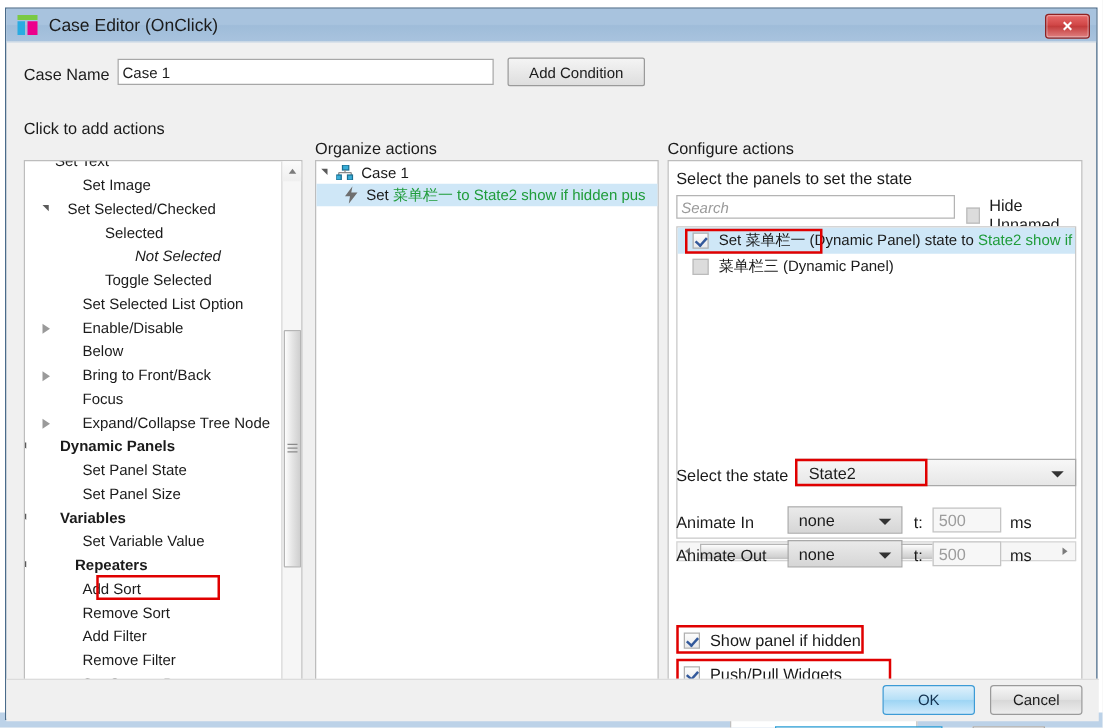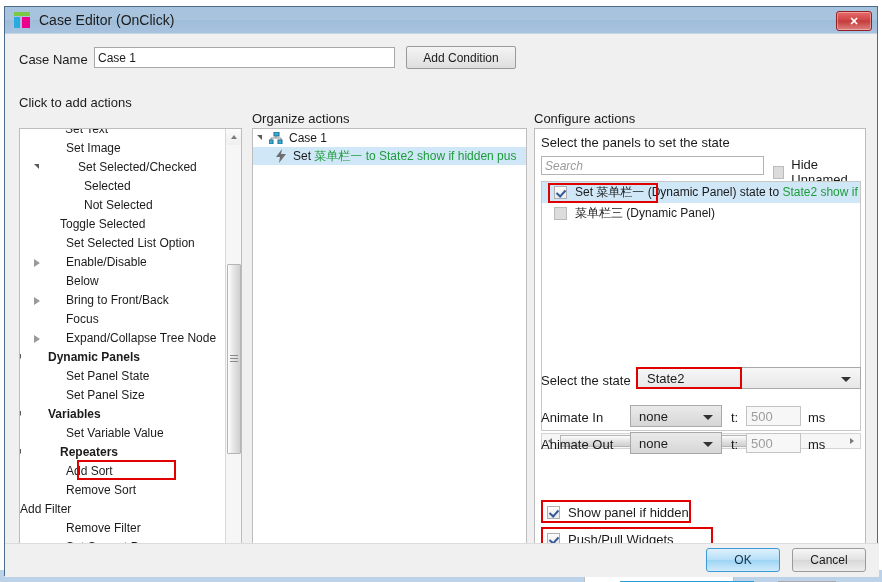--- a/index.html
+++ b/index.html
@@ -269,28 +269,28 @@
     <div id="case-name-label" class="lbl">Case Name</div>
     <input id="case-name-input" type="text" value="Case 1" style="">
     <button id="add-condition-btn">Add Condition</button>
 
     <div class="col-head" id="head-left">Click to add actions</div>
     <div class="col-head" id="head-mid">Organize actions</div>
     <div class="col-head" id="head-right">Configure actions</div>
 
     <div id="left-panel">
       <div id="left-list">
-          <div class="tnode"><span class="tlabel" style="margin-left: 45px;">Set Text</span></div>
+          <div class="tnode"><span class="tlabel" style="margin-left: 24px;">Set Text</span></div>
           <div class="tnode"><span class="tlabel" style="margin-left: 46px;">Set Image</span></div>
           <div class="tnode"><span class="tw" style="left: 10px;">
               <span class="arrow-open"></span>
-            </span><span class="tlabel" style="margin-left: 58px;">Set Selected/Checked</span></div>
+            </span><span class="tlabel" style="margin-left: 34px;">Set Selected/Checked</span></div>
           <div class="tnode"><span class="tlabel" style="margin-left: 64px;">Selected</span></div>
-          <div class="tnode"><span class="tlabel" style="margin-left: 64px;">Not Selected</span></div>
-          <div class="tnode"><span class="tlabel" style="margin-left: 40px;">Toggle Selected</span></div>
+          <div class="tnode"><span class="tlabel" style="margin-left: 88px; font-style: italic;">Not Selected</span></div>
+          <div class="tnode"><span class="tlabel" style="margin-left: 64px;">Toggle Selected</span></div>
           <div class="tnode"><span class="tlabel" style="margin-left: 46px;">Set Selected List Option</span></div>
           <div class="tnode"><span class="tw" style="left: 10px;">
               <span class="arrow-closed"></span>
             </span><span class="tlabel" style="margin-left: 46px;">Enable/Disable</span></div>
           <div class="tnode"><span class="tlabel" style="margin-left: 46px;">Below</span></div>
           <div class="tnode"><span class="tw" style="left: 10px;">
               <span class="arrow-closed"></span>
             </span><span class="tlabel" style="margin-left: 46px;">Bring to Front/Back</span></div>
           <div class="tnode"><span class="tlabel" style="margin-left: 46px;">Focus</span></div>
           <div class="tnode"><span class="tw" style="left: 10px;">
@@ -303,21 +303,21 @@
           <div class="tnode"><span class="tlabel" style="margin-left: 46px;">Set Panel Size</span></div>
           <div class="tnode bold"><span class="tw" style="left: -8px;">
               <span class="arrow-open"></span>
             </span><span class="tlabel" style="margin-left: 28px;">Variables</span></div>
           <div class="tnode"><span class="tlabel" style="margin-left: 46px;">Set Variable Value</span></div>
           <div class="tnode bold"><span class="tw" style="left: -8px;">
               <span class="arrow-open"></span>
             </span><span class="tlabel" style="margin-left: 40px;">Repeaters</span></div>
           <div class="tnode"><span class="tlabel" style="margin-left: 46px;">Add Sort</span></div>
           <div class="tnode"><span class="tlabel" style="margin-left: 46px;">Remove Sort</span></div>
-          <div class="tnode"><span class="tlabel" style="">Add Filter</span></div>
+          <div class="tnode"><span class="tlabel" style="margin-left: 46px;">Add Filter</span></div>
           <div class="tnode"><span class="tlabel" style="margin-left: 46px;">Remove Filter</span></div>
           <div class="tnode"><span class="tlabel" style="margin-left: 46px;">Set Current Page</span></div>
           <div class="tnode"><span class="tlabel" style="margin-left: 46px;">Set Items per Page</span></div>
         </div>
       <div id="highlight-set-panel-state"></div>
       <div id="left-sb">
         <div class="sb-arrow up">
             <div class="sb-tri-up"></div>
           </div>
         <div id="left-sb-thumb">

